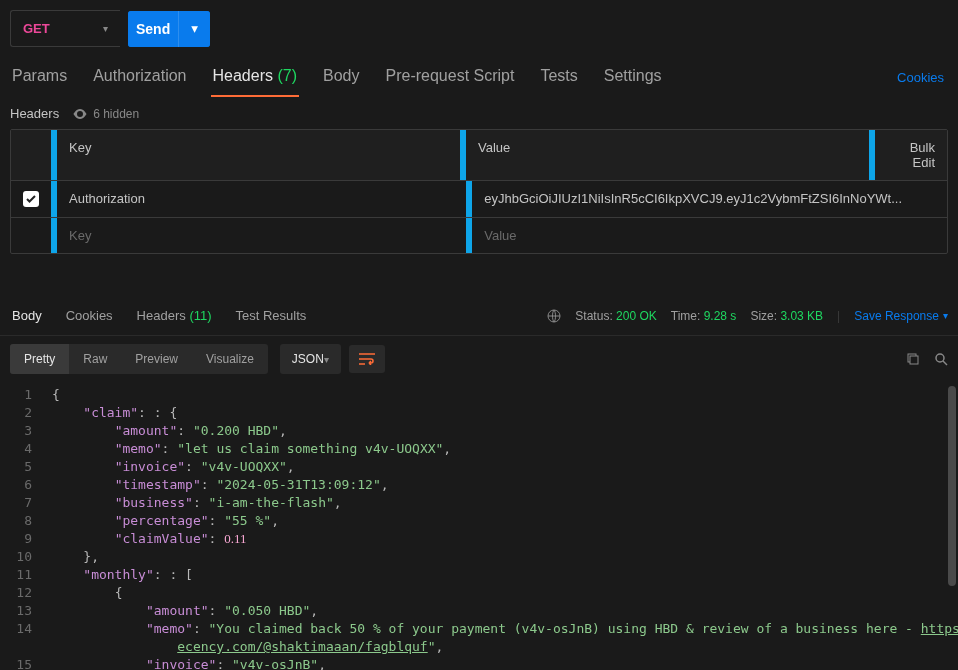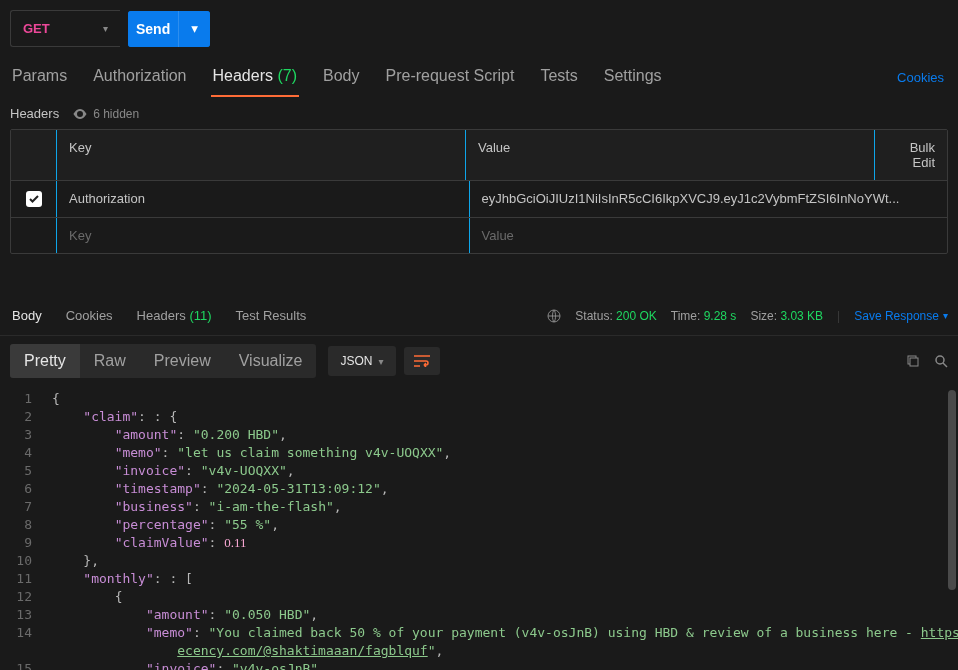--- a/index.html
+++ b/index.html
@@ -89,21 +89,21 @@
 .headers-title { color: #c5c5c5; font-size: 13px; }
 .hidden-badge { display: flex; align-items: center; gap: 6px; color: #888; font-size: 12px; cursor:pointer;}
 .headers-table {
   border: 1px solid #3a3a3a;
   border-radius: 2px;
   overflow: hidden;
 }
 .ht-row { display: flex; border-bottom: 1px solid #3a3a3a; }
 .ht-row:last-child { border-bottom: none; }
 .ht-header { background: #1f1f1f; }
-.ht-cell { padding: 10px 12px; border-right: 1px solid #0ea5e9; }
+.ht-cell { padding: 10px 12px; border-right: 6px solid #0ea5e9; }
 .ht-cell:last-child { border-right: none; }
 .ht-check { width: 46px; display:flex; align-items:center; justify-content:center;}
 .ht-key { flex: 1; color: #c5c5c5; }
 .ht-value { flex: 1; color: #c5c5c5; overflow: hidden; white-space: nowrap; text-overflow: ellipsis;}
 .ht-bulk { width: 72px; color: #c5c5c5; text-align: right;}
 .placeholder { color: #6a6a6a; }
 .checkbox {
   width: 16px; height: 16px; border-radius: 3px; background: white;
   display: flex; align-items: center; justify-content: center; color: #222;
 }
@@ -123,24 +123,24 @@
 .status-val { color: #1ed760; }
 .time-val, .size-val { color: #1ed760; }
 .save-resp { color: #097bed; cursor: pointer; display:flex; align-items:center; gap:4px;}
 .view-tabs {
   display: flex;
   align-items: center;
   gap: 0;
   padding: 8px 10px;
 }
 .vt-group { display: flex; background: #2a2a2a; border-radius: 3px; overflow: hidden;}
-.vt-tab { padding: 8px 14px; color: #a0a0a0; cursor: pointer; font-size: 16px;}
+.vt-tab { padding: 8px 14px; color: #a0a0a0; cursor: pointer; font-size: 12px;}
 .vt-tab.active { background: #3a3a3a; color: #e5e5e5; }
 .json-select {
-  display: flex; align-items: center; gap: 6px;
+  display: flex; align-items: center; gap: 0;
   margin-left: 12px; padding: 8px 12px; background: #2a2a2a;
   border-radius: 3px; cursor: pointer; font-size: 12px; color: #e5e5e5;
 }
 .wrap-btn {
   margin-left: 8px; padding: 8px 10px; background: #2a2a2a;
   border-radius: 3px; cursor: pointer; color: #ff6c37;
 }
 .right-icons { margin-left: auto; display: flex; gap: 14px; color: #888;}
 .right-icons span { cursor: pointer; }
 .code-area {

